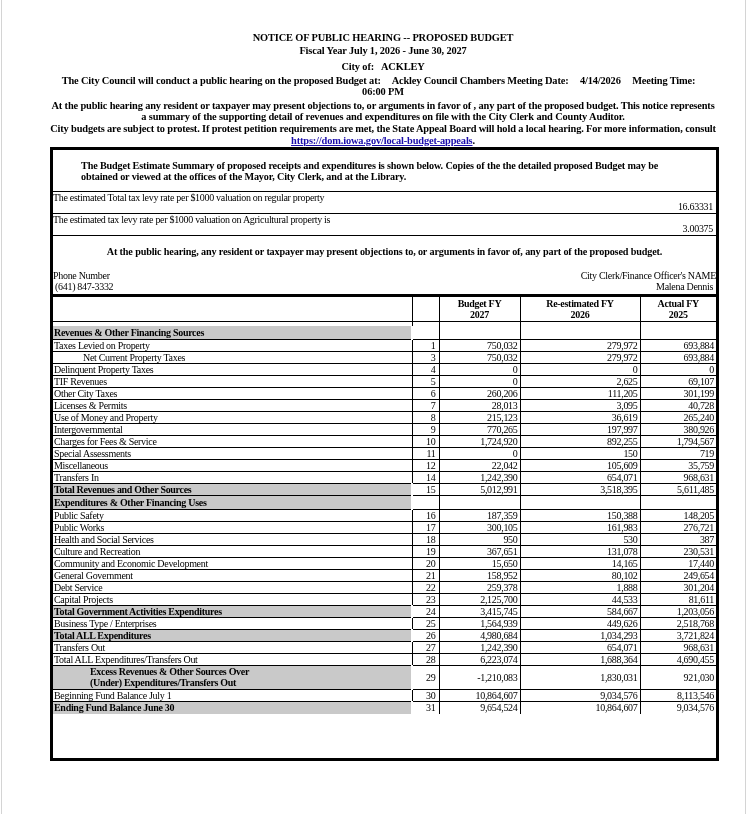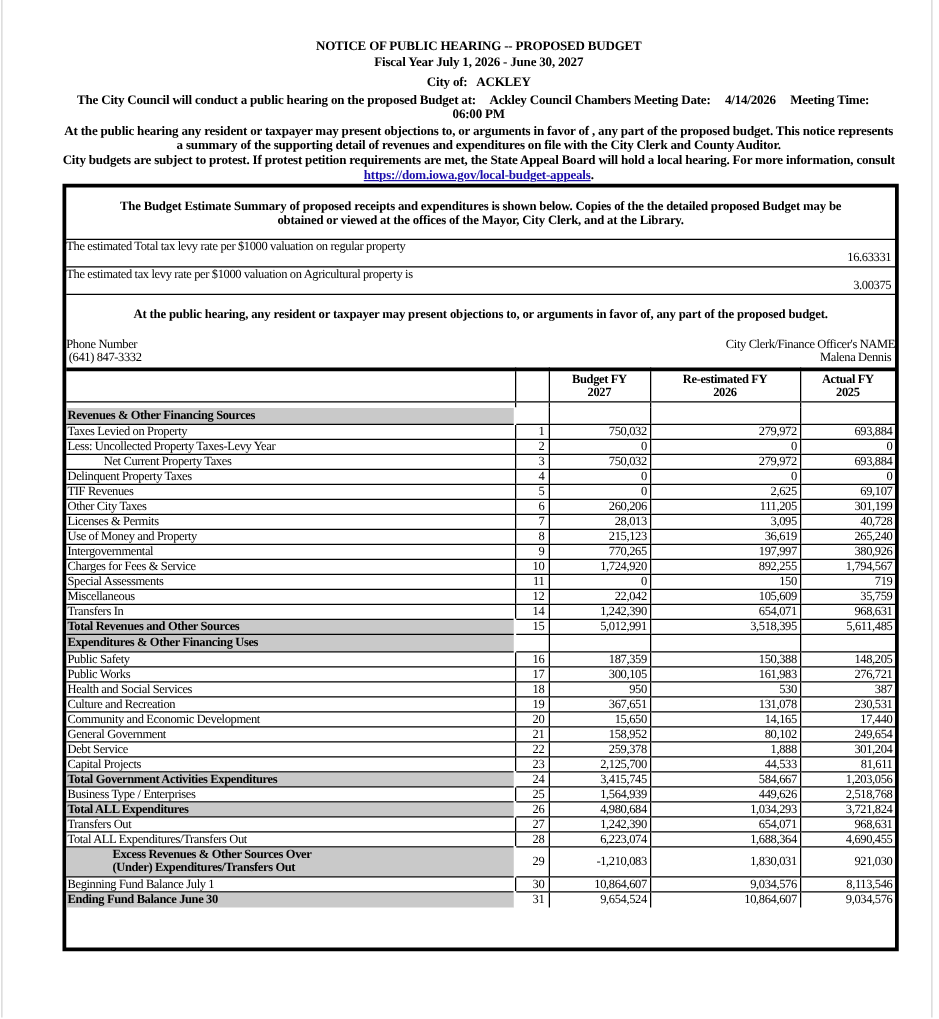--- a/index.html
+++ b/index.html
@@ -30,21 +30,21 @@
     color: #1a0dab; text-decoration: underline;
   }
 
   .box {
     position: absolute; left: 50px; top: 147px; width: 669px; height: 614px;
     border: 3px solid #000; box-sizing: border-box;
   }
   .box .intro {
     position: absolute; left: 0; top: 0; width: 100%; height: 42px;
     border-bottom: 1px solid #000; box-sizing: border-box;
-    text-align: center; font-weight: bold; font-size: 10.2px; line-height: 11px;
+    font-weight: bold; font-size: 10.2px; line-height: 11px;
     padding: 10px 28px 0 28px; letter-spacing: -0.15px;
   }
   .levy {
     position: absolute; left: 0; width: 100%; height: 22px;
     border-bottom: 1px solid #000; box-sizing: border-box;
     font-size: 10px; line-height: 11px; letter-spacing: -0.3px;
   }
   .levy .lbl { position: absolute; left: 0; top: 0; }
   .levy .val { position: absolute; right: 3px; bottom: 1px; }
   .levy.regular { top: 42px; }
@@ -180,27 +180,20 @@
           <td class="num"></td>
       </tr>
       <tr>
           <td class="label">Taxes Levied on Property</td>
           <td class="ln">1</td>
           <td class="num">750,032</td>
           <td class="num">279,972</td>
           <td class="num">693,884</td>
         </tr>
       <tr>
-          <td class="label">Less: Uncollected Property Taxes-Levy Year</td>
-          <td class="ln">2</td>
-          <td class="num">0</td>
-          <td class="num">0</td>
-          <td class="num">0</td>
-        </tr>
-      <tr>
           <td class="label bold indent">Net Current Property Taxes</td>
           <td class="ln">3</td>
           <td class="num">750,032</td>
           <td class="num">279,972</td>
           <td class="num">693,884</td>
         </tr>
       <tr>
           <td class="label">Delinquent Property Taxes</td>
           <td class="ln">4</td>
           <td class="num">0</td>

